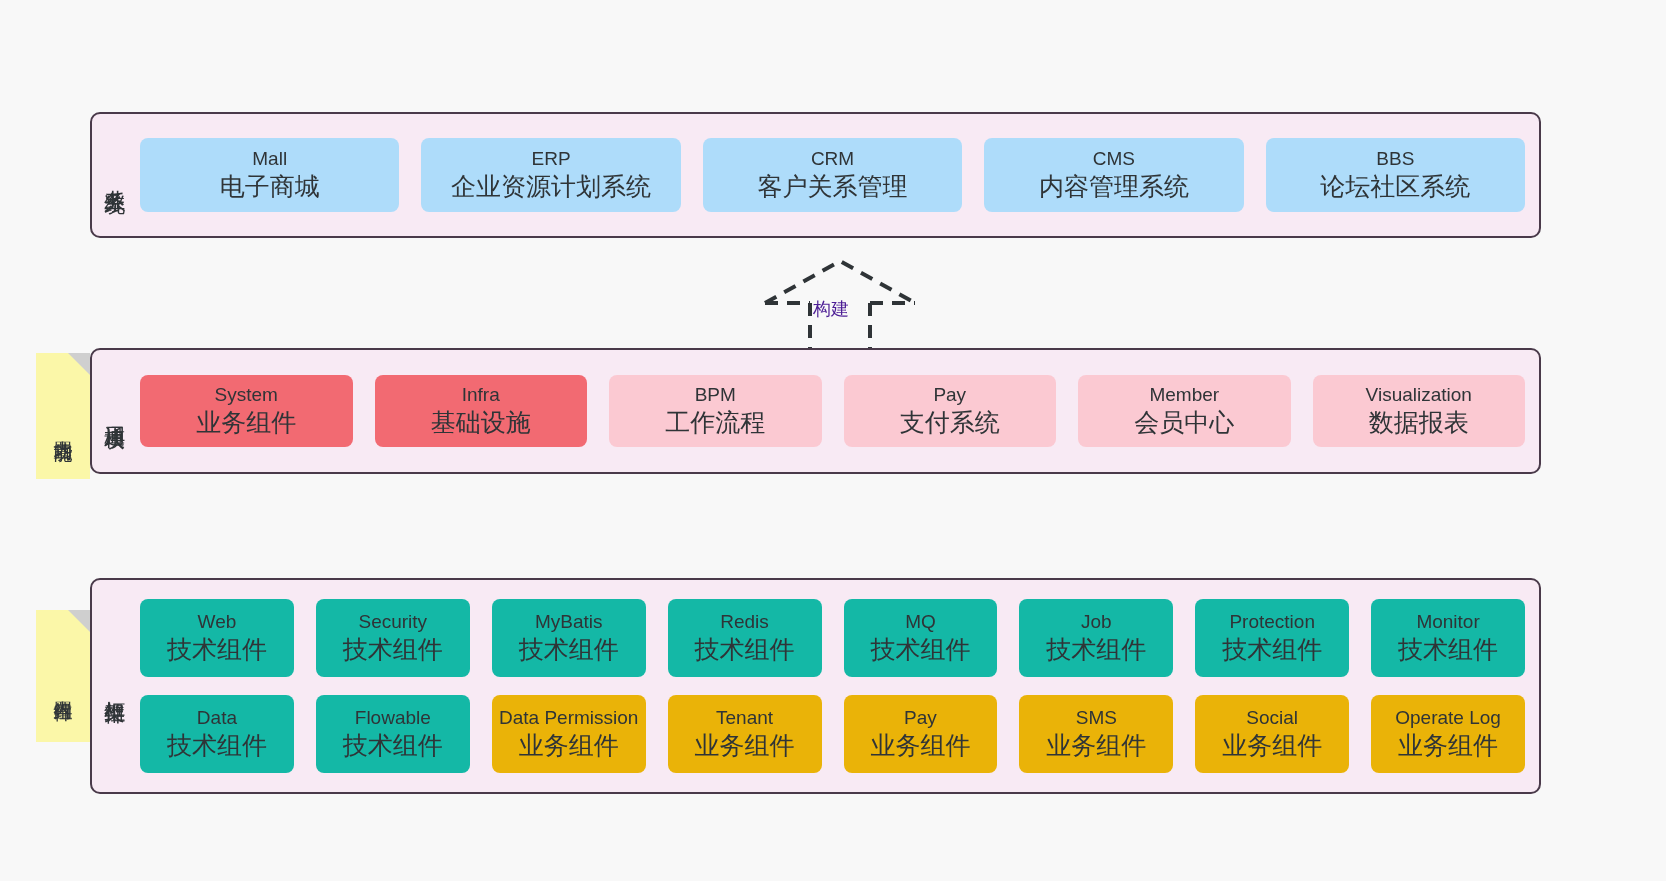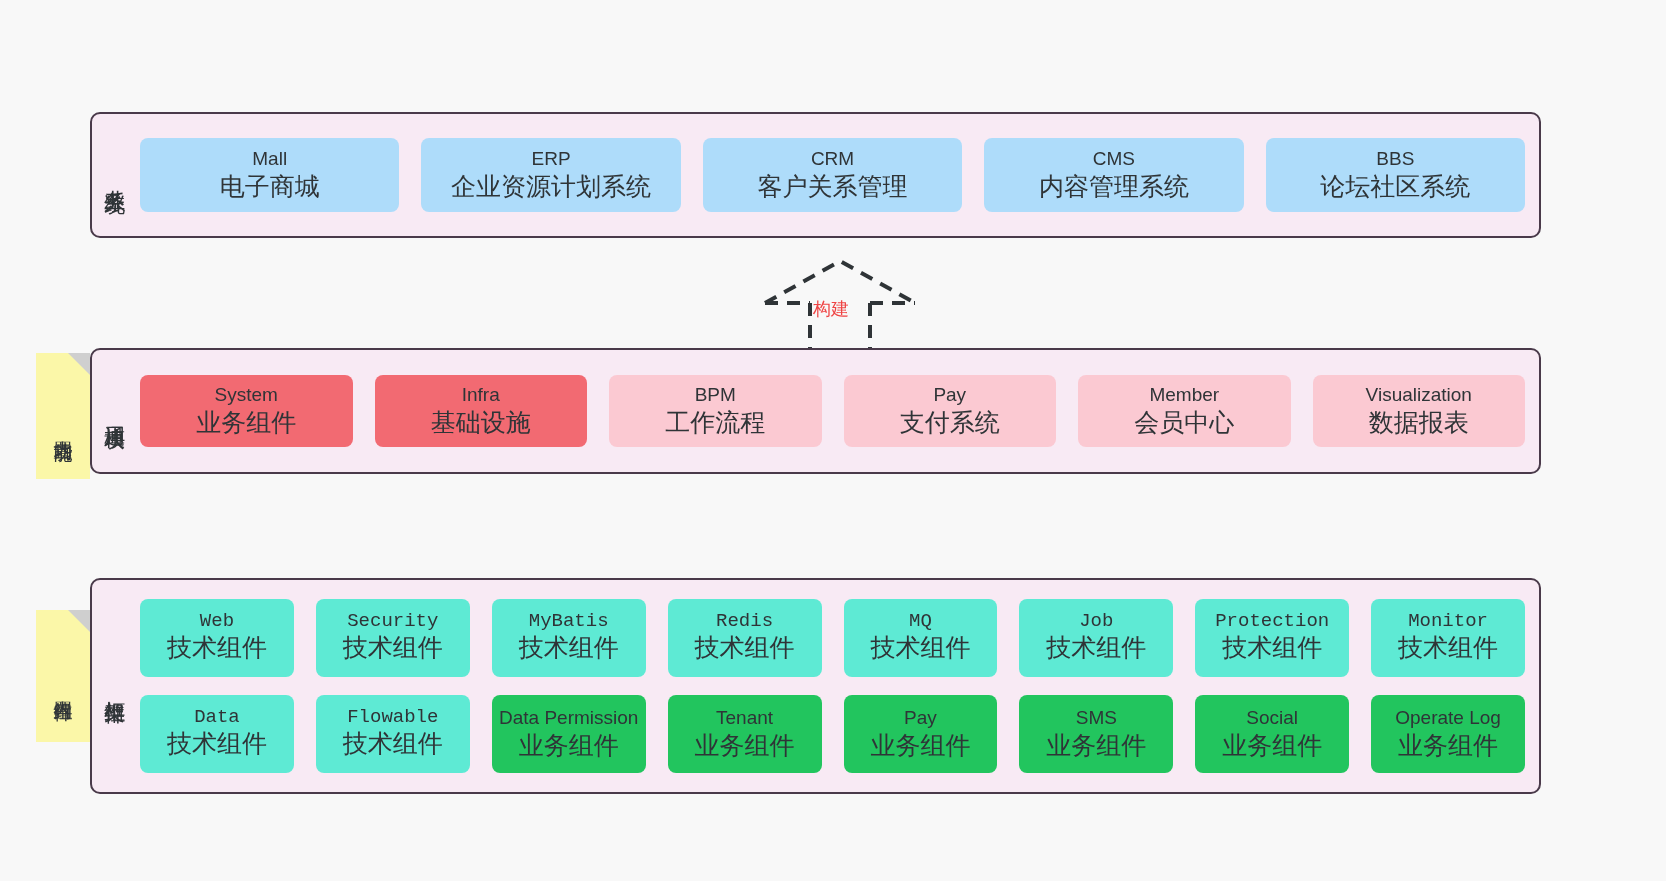--- a/index.html
+++ b/index.html
@@ -85,22 +85,22 @@
   }
   #layer-modules .cell { height: 72px; }
 
   #layer-framework {
     left: 90px; top: 578px; width: 1451px; height: 216px;
   }
   #layer-framework .cell { height: 78px; }
 
   .c-red      { background: #f26a72; }
   .c-pink     { background: #fbc9d2; }
-  .c-green    { background: #5eead4; font-family: Liberation Mono, monospace; }
-  .c-lgreen   { background: #22c55e; }
+  .c-green    { background: #14b8a6; }
+  .c-lgreen   { background: #eab308; }
 
   
   .note {
     position: absolute;
     width: 54px;
     background: #fbf7a8;
     display: flex;
     align-items: center;
     justify-content: center;
     font-size: 19px;
@@ -126,21 +126,21 @@
   
   .arrow {
     position: absolute;
     width: 170px;
     height: 100px;
   }
   .arrow svg { display: block; overflow: visible; }
   .arrow-label {
     position: absolute;
     font-size: 18px;
-    color: #ef4444;
+    color: #4c1d95;
     background: transparent;
     white-space: nowrap;
   }
   #arrow-build   { left: 755px; top: 255px; }
   #arrow-impl    { left: 768px; top: 487px; }
 </style>
 </head>
 <body>
 
 <div class="canvas">

